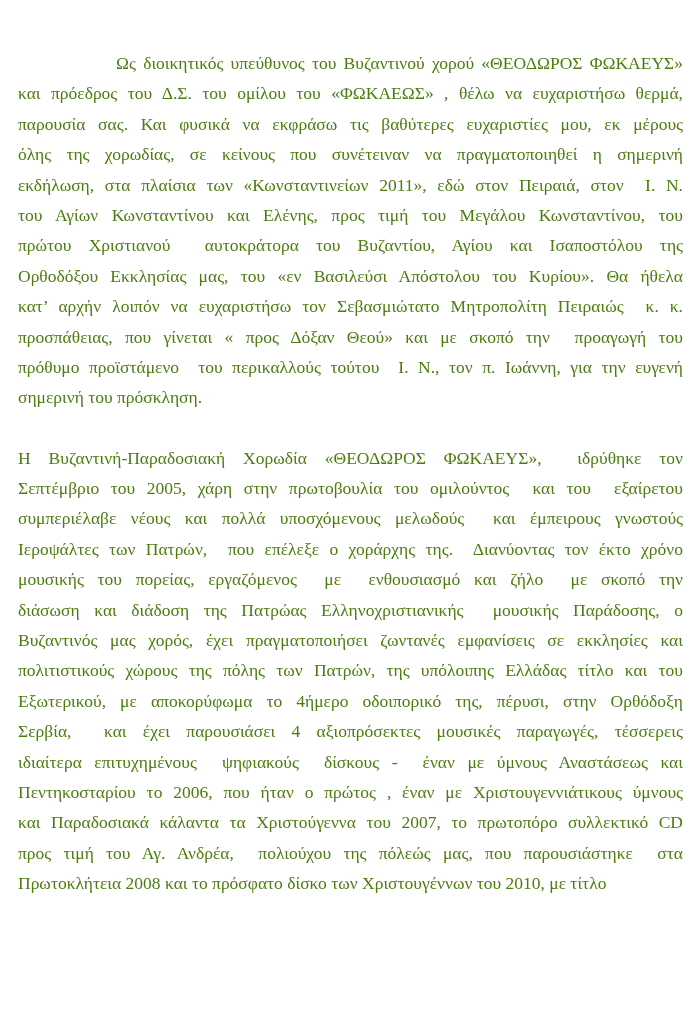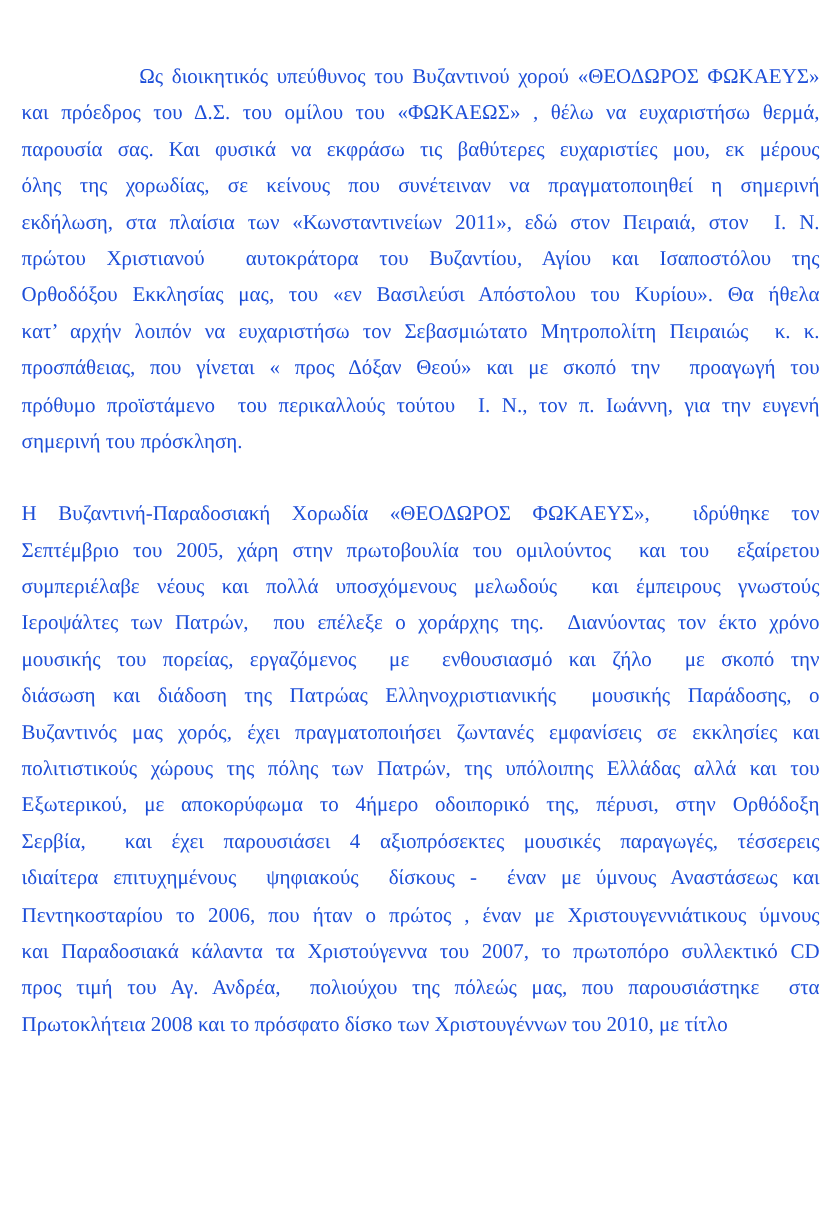--- a/index.html
+++ b/index.html
@@ -35,43 +35,44 @@
   .line.endline {
     text-align-last: left;
   }
   .line.indent {
     text-indent: 98px;
   }
 </style>
 </head>
 <body>
 
-<div class="page" style="background: rgb(255, 255, 255); color: #1d4ed8;">
+<div class="page" style="background: rgb(255, 255, 255); color: #4d7c0f;">
   <div class="paragraph first">
       <div class="line indent">Ως διοικητικός υπεύθυνος του Βυζαντινού χορού «ΘΕΟΔΩΡΟΣ ΦΩΚΑΕΥΣ»</div>
       <div class="line">και πρόεδρος του Δ.Σ. του ομίλου του «ΦΩΚΑΕΩΣ» , θέλω να ευχαριστήσω θερμά,</div>
       <div class="line">παρουσία σας. Και φυσικά να εκφράσω τις βαθύτερες ευχαριστίες μου, εκ μέρους</div>
       <div class="line">όλης της χορωδίας, σε κείνους που συνέτειναν να πραγματοποιηθεί η σημερινή</div>
       <div class="line">εκδήλωση, στα πλαίσια των «Κωνσταντινείων 2011», εδώ στον Πειραιά, στον&nbsp; Ι. Ν.</div>
+      <div class="line">του Αγίων Κωνσταντίνου και Ελένης, προς τιμή του Μεγάλου Κωνσταντίνου, του</div>
       <div class="line">πρώτου Χριστιανού&nbsp; αυτοκράτορα του Βυζαντίου, Αγίου και Ισαποστόλου της</div>
       <div class="line">Ορθοδόξου Εκκλησίας μας, του «εν Βασιλεύσι Απόστολου του Κυρίου». Θα ήθελα</div>
       <div class="line">κατ’ αρχήν λοιπόν να ευχαριστήσω τον Σεβασμιώτατο Μητροπολίτη Πειραιώς&nbsp; κ. κ.</div>
       <div class="line">προσπάθειας, που γίνεται « προς Δόξαν Θεού» και με σκοπό την&nbsp; προαγωγή του</div>
       <div class="line">πρόθυμο προϊστάμενο&nbsp; του περικαλλούς τούτου&nbsp; Ι. Ν., τον π. Ιωάννη, για την ευγενή</div>
       <div class="line endline">σημερινή του πρόσκληση.</div>
     </div>
   <div class="paragraph second">
       <div class="line">Η Βυζαντινή-Παραδοσιακή Χορωδία «ΘΕΟΔΩΡΟΣ ΦΩΚΑΕΥΣ»,&nbsp; ιδρύθηκε τον</div>
       <div class="line">Σεπτέμβριο του 2005, χάρη στην πρωτοβουλία του ομιλούντος&nbsp; και του&nbsp; εξαίρετου</div>
       <div class="line">συμπεριέλαβε νέους και πολλά υποσχόμενους μελωδούς&nbsp; και έμπειρους γνωστούς</div>
       <div class="line">Ιεροψάλτες των Πατρών,&nbsp; που επέλεξε ο χοράρχης της.&nbsp; Διανύοντας τον έκτο χρόνο</div>
       <div class="line">μουσικής του πορείας, εργαζόμενος&nbsp; με&nbsp; ενθουσιασμό και ζήλο&nbsp; με σκοπό την</div>
       <div class="line">διάσωση και διάδοση της Πατρώας Ελληνοχριστιανικής&nbsp; μουσικής Παράδοσης, ο</div>
       <div class="line">Βυζαντινός μας χορός, έχει πραγματοποιήσει ζωντανές εμφανίσεις σε εκκλησίες και</div>
-      <div class="line">πολιτιστικούς χώρους της πόλης των Πατρών, της υπόλοιπης Ελλάδας αλλά και του</div>
+      <div class="line">πολιτιστικούς χώρους της πόλης των Πατρών, της υπόλοιπης Ελλάδας τίτλο και του</div>
       <div class="line">Εξωτερικού, με αποκορύφωμα το 4ήμερο οδοιπορικό της, πέρυσι, στην Ορθόδοξη</div>
       <div class="line">Σερβία,&nbsp; και έχει παρουσιάσει 4 αξιοπρόσεκτες μουσικές παραγωγές, τέσσερεις</div>
       <div class="line">ιδιαίτερα επιτυχημένους&nbsp; ψηφιακούς&nbsp; δίσκους -&nbsp; έναν με ύμνους Αναστάσεως και</div>
       <div class="line">Πεντηκοσταρίου το 2006, που ήταν ο πρώτος , έναν με Χριστουγεννιάτικους ύμνους</div>
       <div class="line">και Παραδοσιακά κάλαντα τα Χριστούγεννα του 2007, το πρωτοπόρο συλλεκτικό CD</div>
       <div class="line">προς τιμή του Αγ. Ανδρέα,&nbsp; πολιούχου της πόλεώς μας, που παρουσιάστηκε&nbsp; στα</div>
       <div class="line endline">Πρωτοκλήτεια 2008 και το πρόσφατο δίσκο των Χριστουγέννων του 2010, με τίτλο</div>
     </div>
 </div>
 

